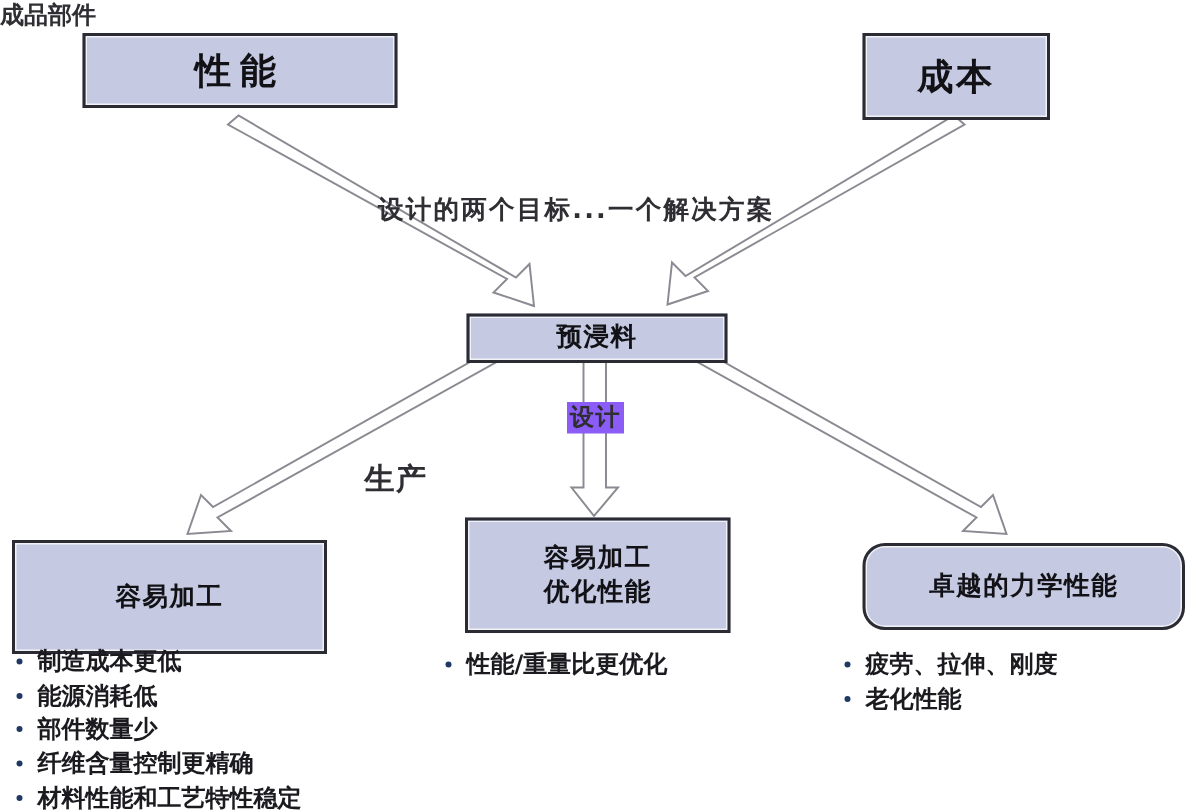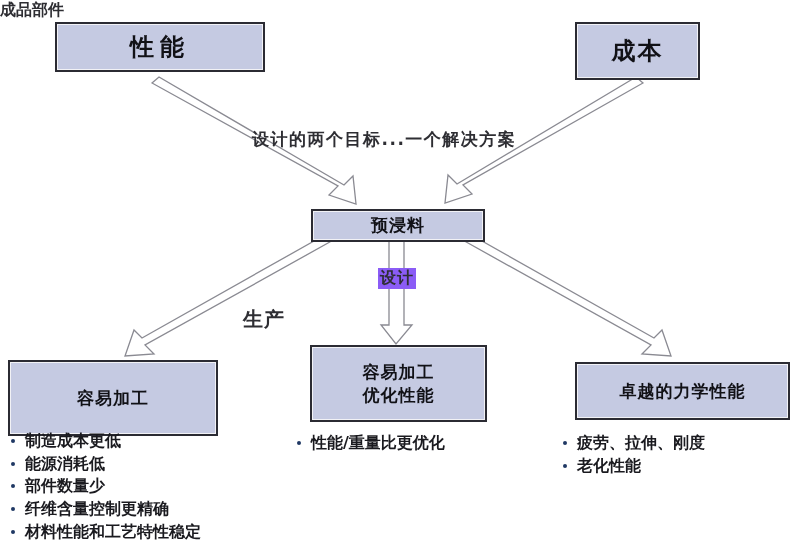--- a/index.html
+++ b/index.html
@@ -66,20 +66,21 @@
   }
   #box-weight-perf {
     left: 310px; top: 345px; width: 177px; height: 77px;
     font-size: 17px;
     letter-spacing: 1px;
   }
   #box-mech-perf {
     left: 575px; top: 362px; width: 215px; height: 58px;
     font-size: 17px;
     letter-spacing: 1px;
+    border-radius: 15px;
   }
   .edge-label {
     position: absolute;
     color: #2e2e33;
     font-weight: 700;
     white-space: nowrap;
     background: transparent;
   }
   #label-two-goals {
     left: 232px; top: 128px;

